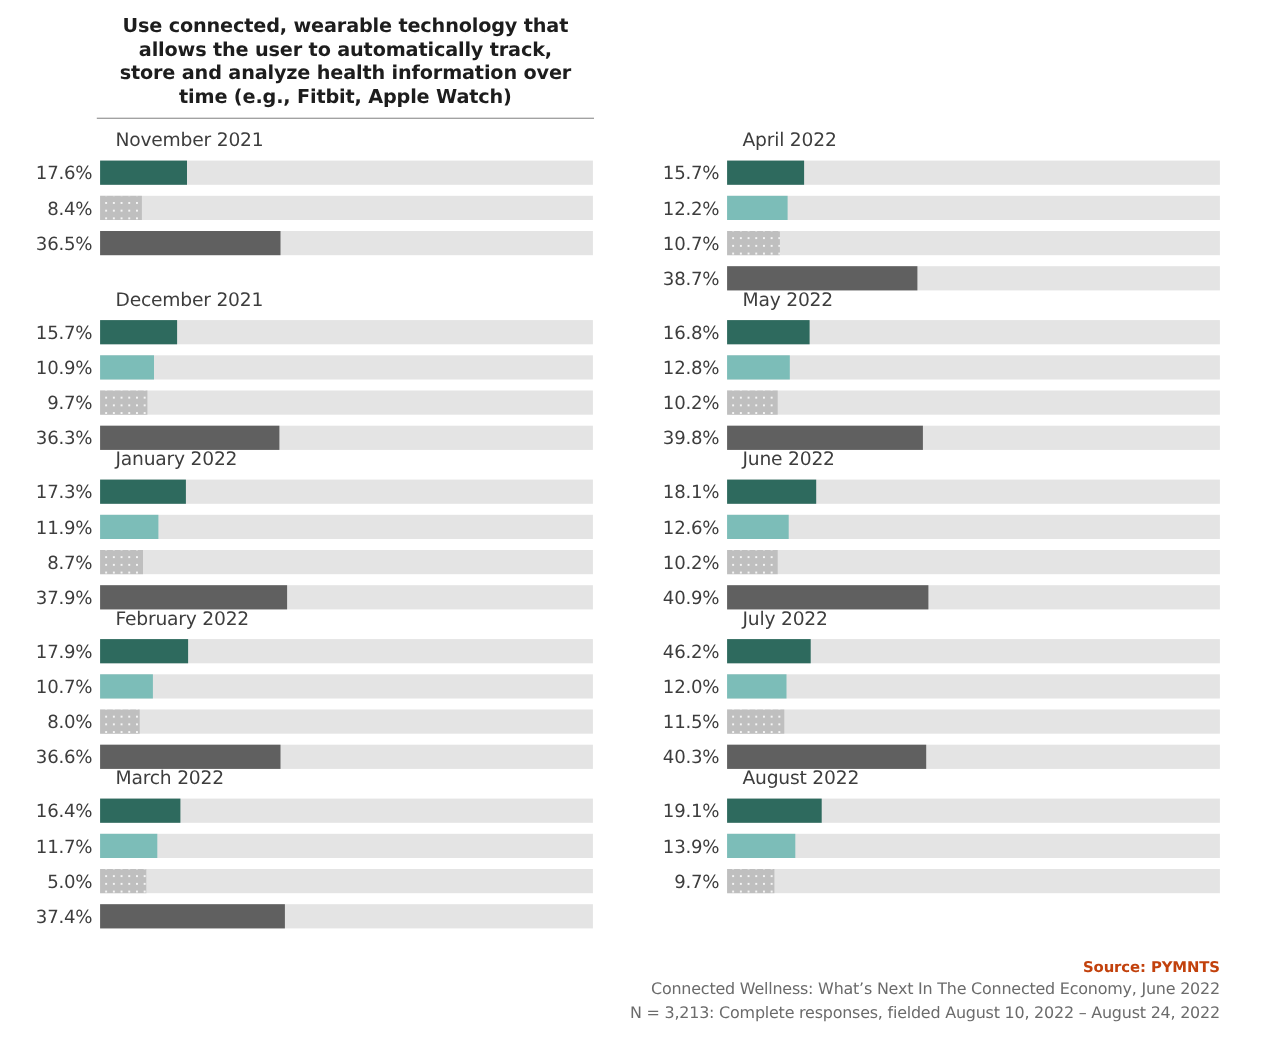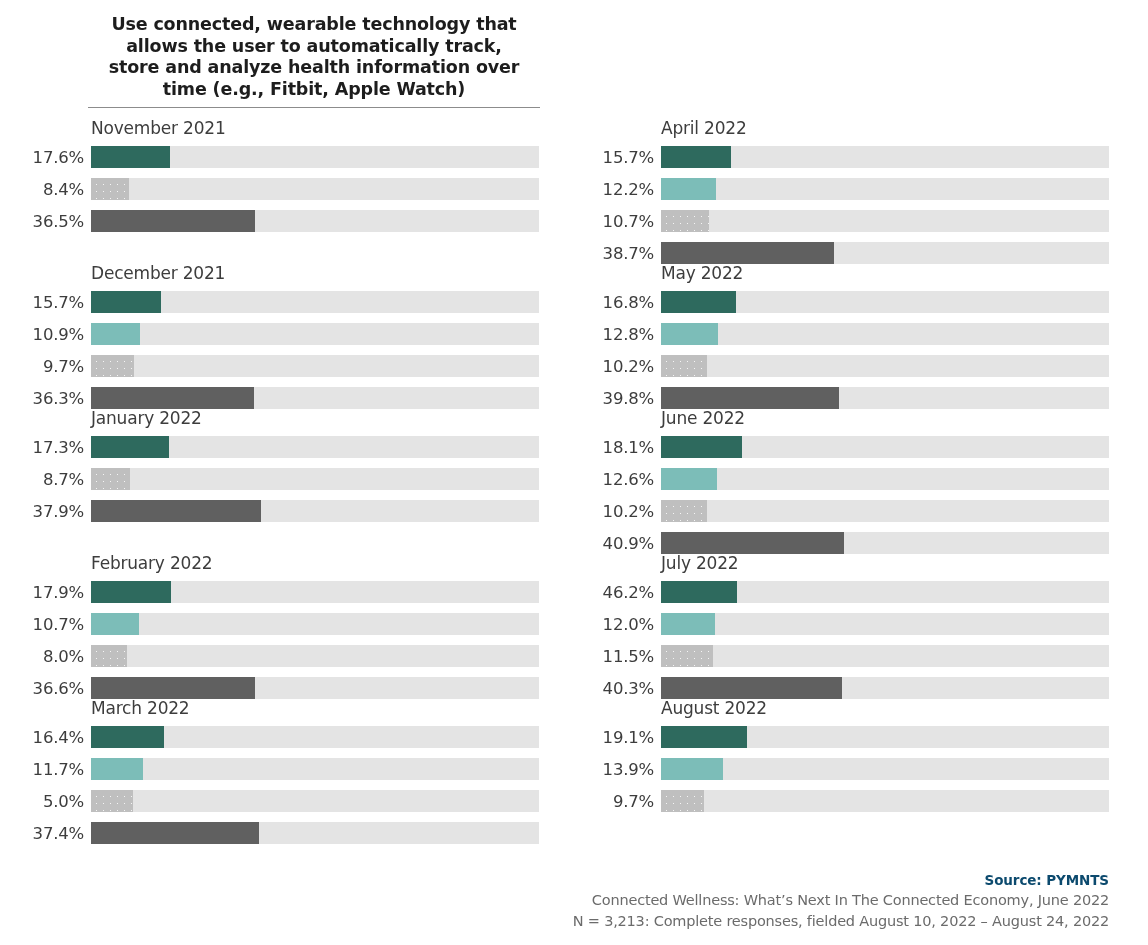--- a/index.html
+++ b/index.html
@@ -39,21 +39,21 @@
     width:1148px;
   }
   .panel-col{position:absolute;top:0;}
   .col-left{left:0px;}
   .col-right{left:570px;}
   .panel{
     position:relative;
     height:145px;
   }
   .panel-title{
-    position:absolute;left:91px;top:0px;
+    position:absolute;left:105px;top:0px;
     font-size:17px;
     color:#3d3d3d;
     font-weight:400;
     letter-spacing:-0.2px;
     white-space:nowrap;
   }
   .rows{position:absolute;left:0;top:28px;width:540px;}
   .row{
     position:relative;
     height:24px;
@@ -97,21 +97,21 @@
   
   #footer{
     position:absolute;
     right:39px;
     bottom:13px;
     text-align:right;
   }
   #source-line{
     font-size:13.5px;
     font-weight:700;
-    color:#0c4a6e;
+    color:#c2410c;
     line-height:19px;
     letter-spacing:-0.1px;
   }
   .foot-note{
     font-size:14.5px;
     font-weight:400;
     color:#6b6b6b;
     line-height:21px;
     letter-spacing:-0.2px;
   }
@@ -184,20 +184,26 @@
       <div class="panel">
         <div class="panel-title">January 2022</div>
         <div class="rows">
           <div class="row">
             <div class="row-label">17.3%</div>
             <div class="track">
               <div class="fill s0" style="width: 17.3%;"></div>
             </div>
           </div>
           <div class="row">
+            <div class="row-label">11.9%</div>
+            <div class="track">
+              <div class="fill s1" style="width: 11.9%;"></div>
+            </div>
+          </div>
+          <div class="row">
             <div class="row-label">8.7%</div>
             <div class="track">
               <div class="fill s2" style="width: 8.7%;"></div>
             </div>
           </div>
           <div class="row">
             <div class="row-label">37.9%</div>
             <div class="track">
               <div class="fill s3" style="width: 37.9%;"></div>
             </div>

